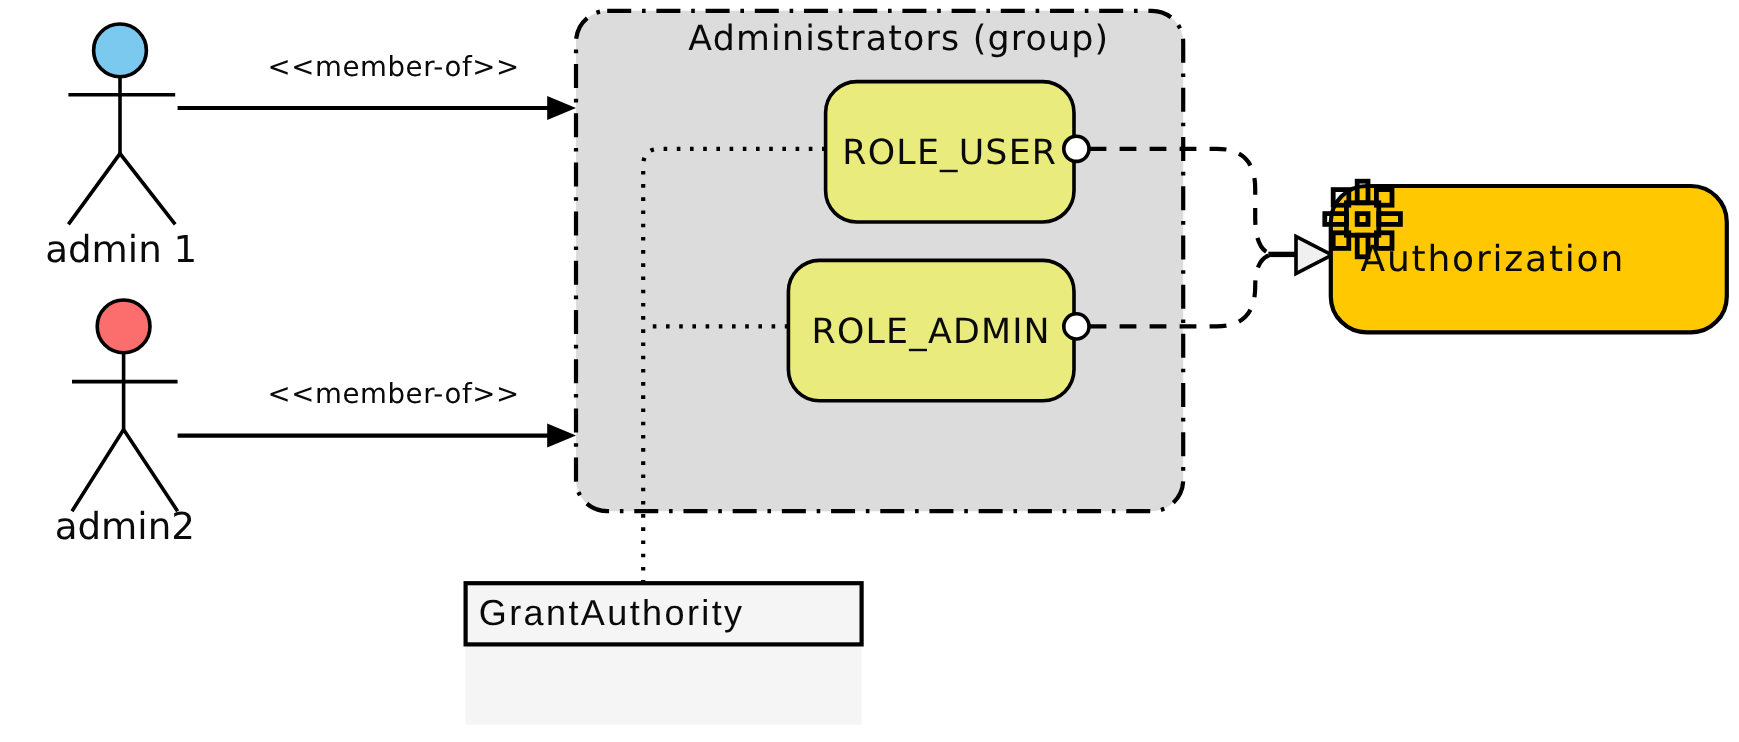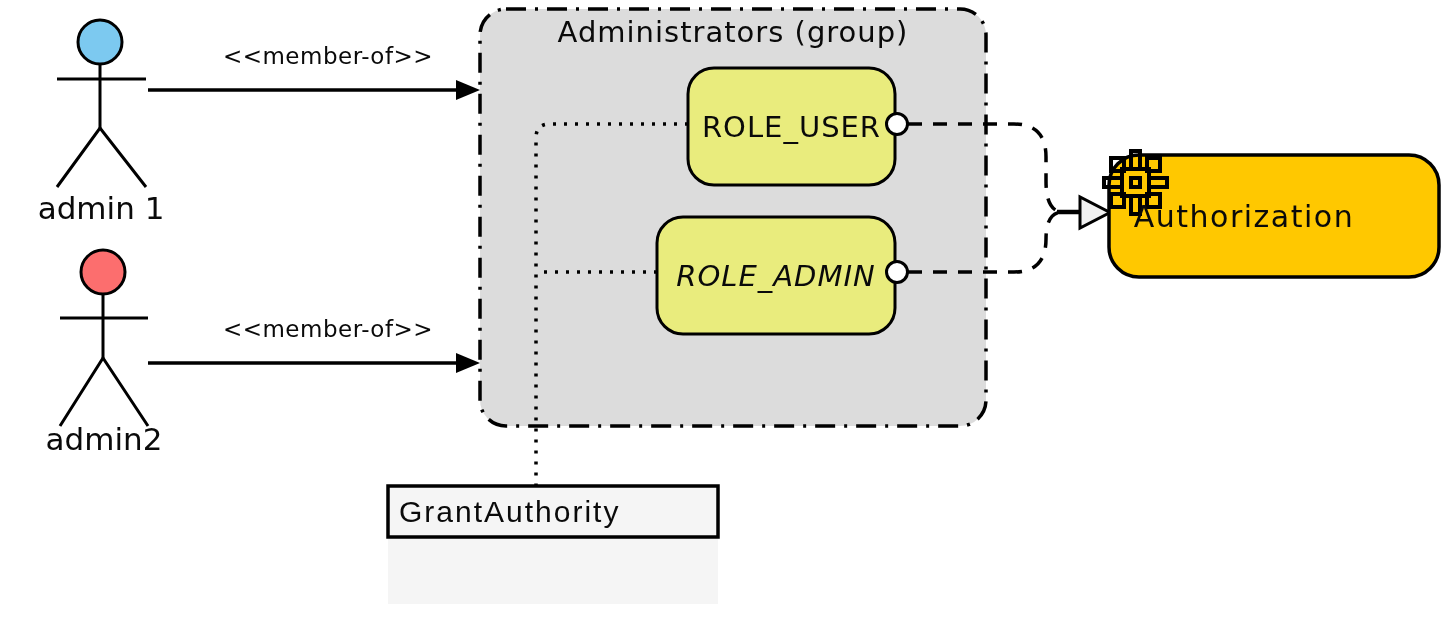--- a/index.html
+++ b/index.html
@@ -82,23 +82,23 @@
   </svg>
 
   <div class="lbl actor-label center" style="left:20px;top:190px;width:162px;">admin 1</div>
 
   <div class="lbl actor-label center" style="left:23px;top:421px;width:162px;">admin2</div>
 
   <div class="lbl memberof center" style="left:182px;top:43px;width:292px;">&lt;&lt;member-of&gt;&gt;</div>
 
   <div class="lbl memberof center" style="left:182px;top:316px;width:292px;">&lt;&lt;member-of&gt;&gt;</div>
 
-  <div class="lbl group-title center" style="left:480px;top:15px;width:506px;">Administrators (group)</div>
+  <div class="lbl group-title center" style="left:480px;top:15px;width:506px;padding-left:16px;">Administrators (group)</div>
 
   <div class="lbl node-label" style="left:688px;top:68px;width:207px;height:117px;text-align:center;">ROLE_USER</div>
 
-  <div class="lbl node-label" style="left:657px;top:217px;width:238px;height:117px;font-style:italic;">ROLE_ADMIN</div>
+  <div class="lbl node-label" style="left:657px;top:217px;width:238px;height:117px;">ROLE_ADMIN</div>
 
   <div class="lbl auth-label" style="left:1100px;top:155px;width:288px;height:122px;">Authorization</div>
 
   <div class="lbl class-label" style="left:399px;top:486px;width:318px;height:51px;">GrantAuthority</div>
 
 </div>
 
 </body></html>

